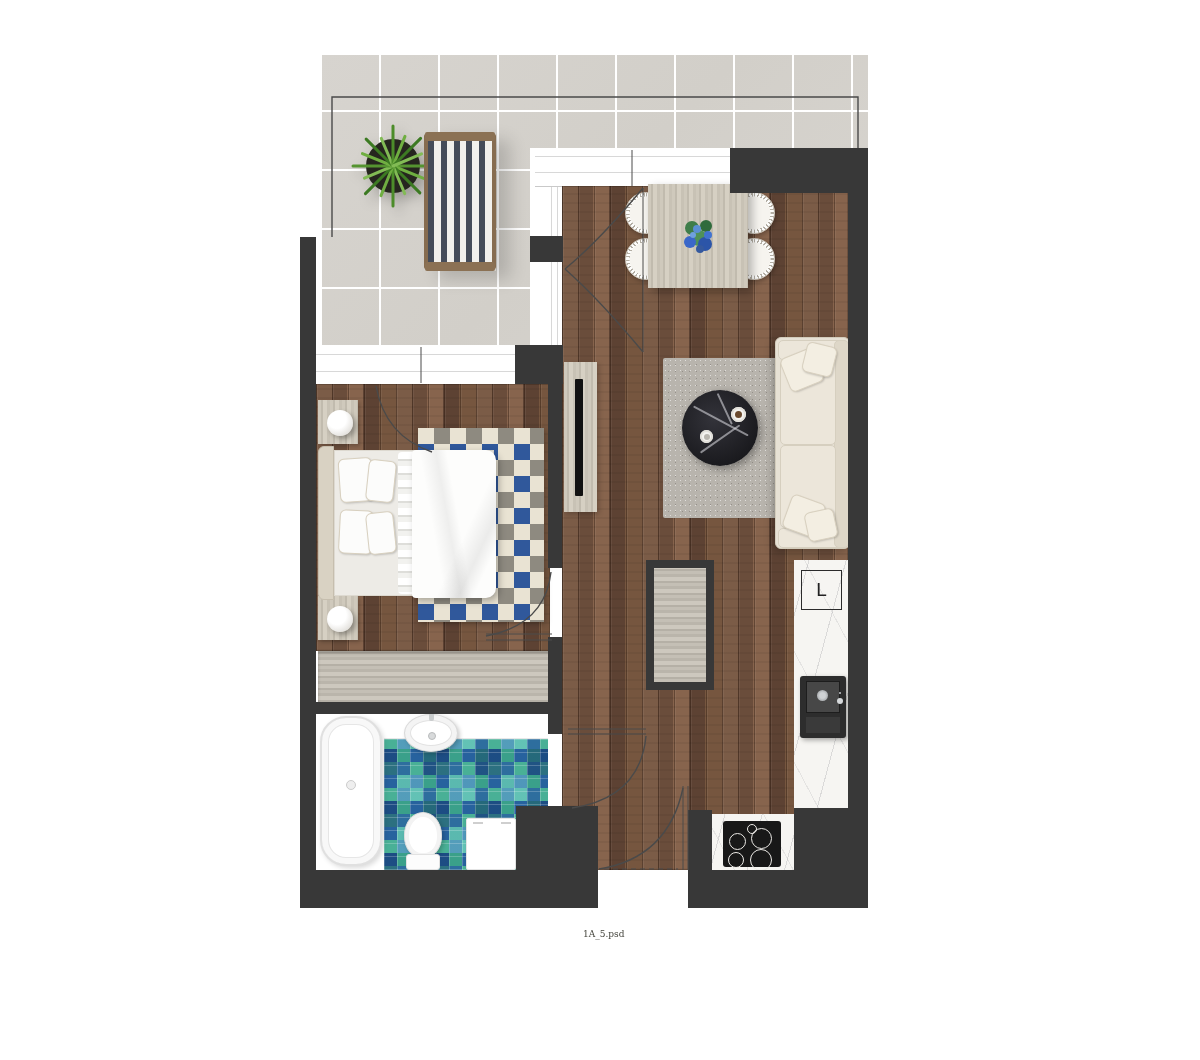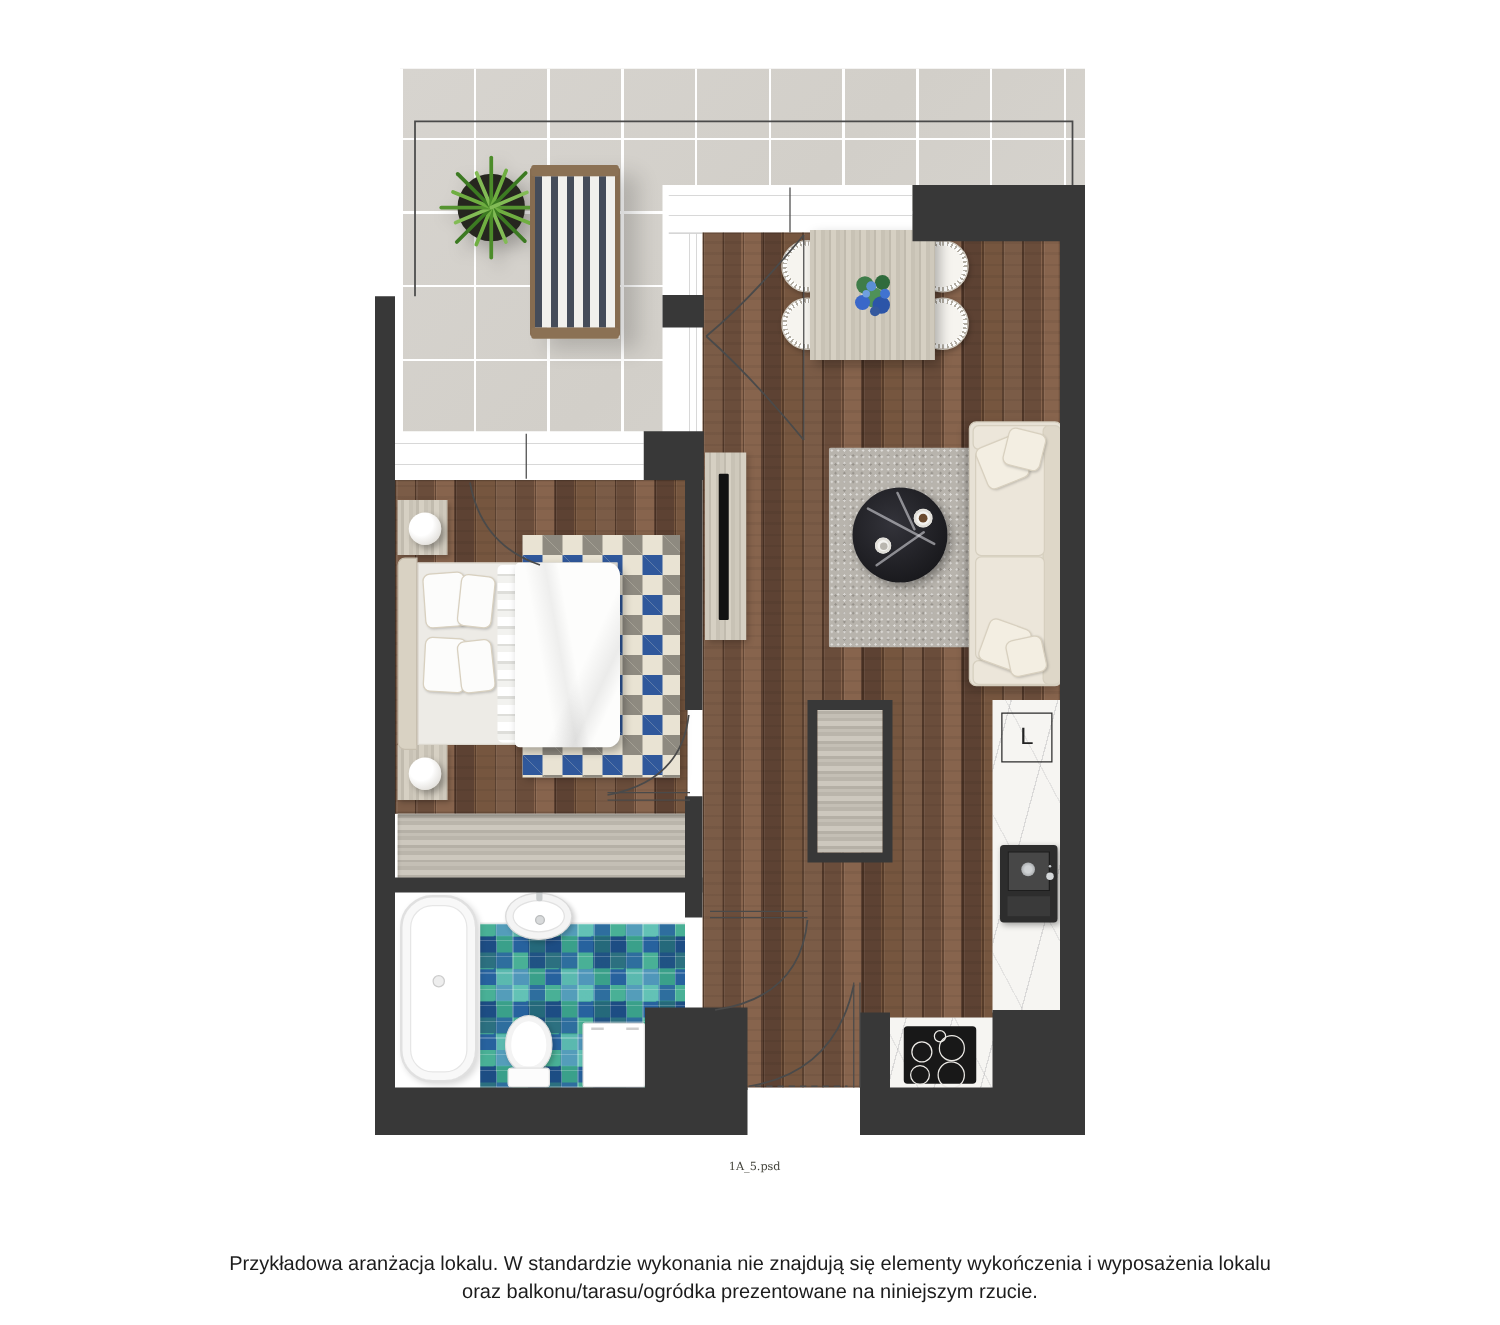--- a/index.html
+++ b/index.html
@@ -299,16 +299,14 @@
       <path d="M683,786 L683,870 M688,786 L688,870" stroke-width="1"></path>
       <path d="M599,869 Q668,858 683,788"></path>
       <path d="M604,869 L678,869" stroke-dasharray="5,4" stroke-width="1.2"></path>
       <path d="M632,150 L632,186" stroke-width="1"></path>
       <path d="M421,347 L421,383" stroke-width="1"></path>
     </g>
   </svg>
 
   <div class="psd-name z5" style="left:583px;top:929px;">1A_5.psd</div>
 
-  <div class="footer-text z5" style="top:1001px;">Przykładowa aranżacja lokalu. W standardzie wykonania nie znajdują się elementy wykończenia i wyposażenia lokalu</div>
-  <div class="footer-text z5" style="top:1023px;">oraz balkonu/tarasu/ogródka prezentowane na niniejszym rzucie.</div>
 
 </div>
 
 </body></html>

